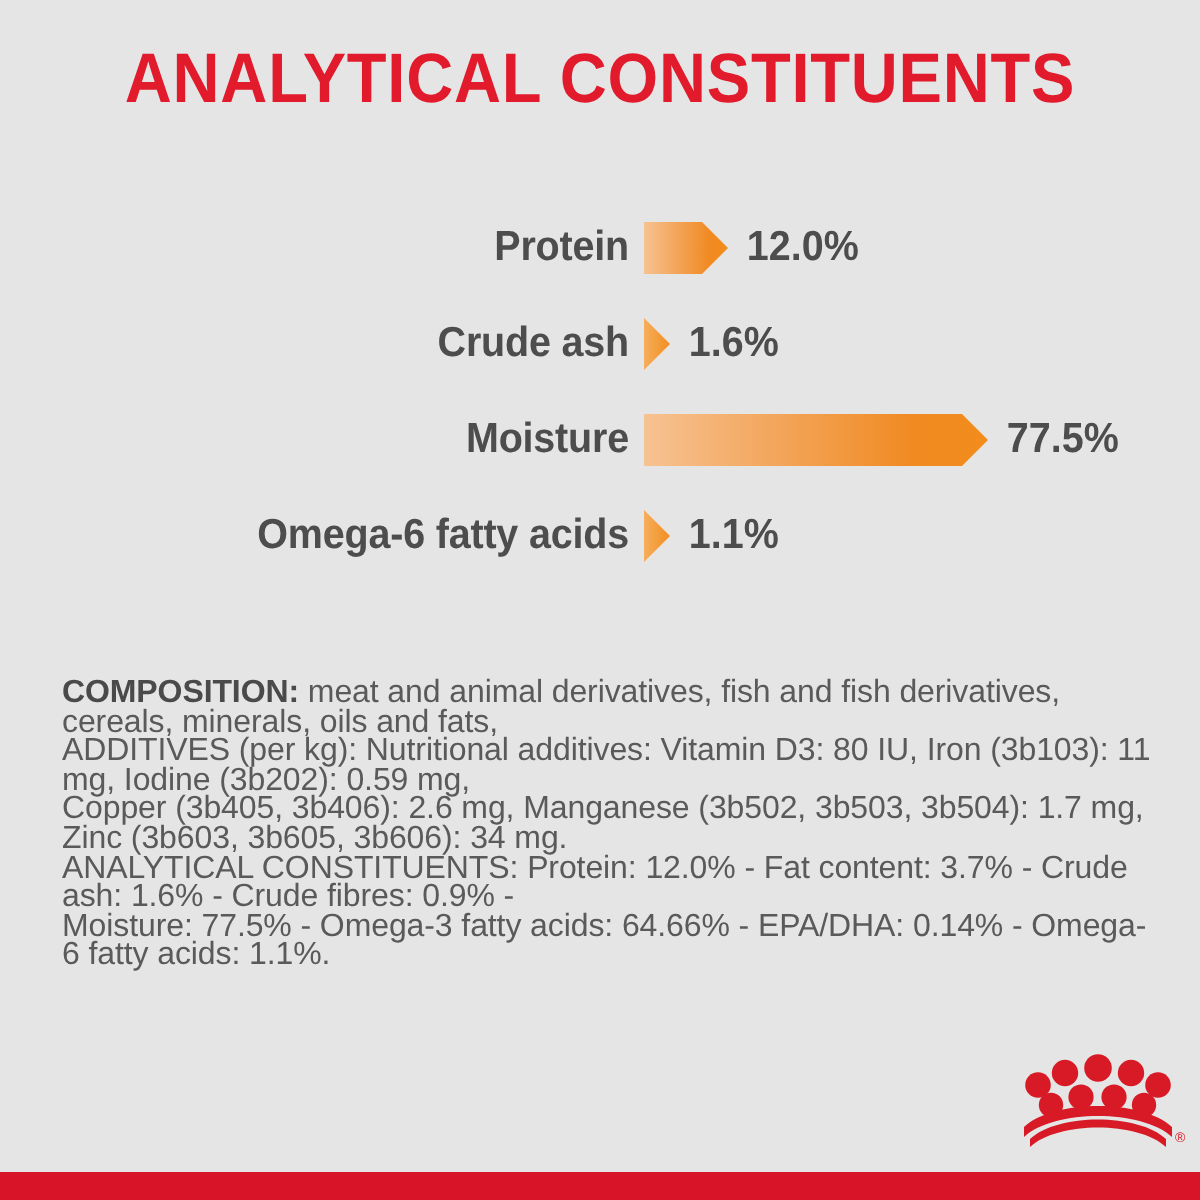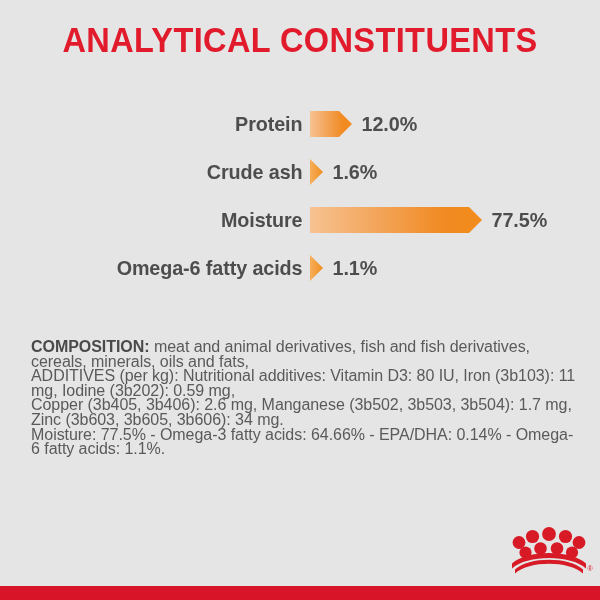--- a/index.html
+++ b/index.html
@@ -38,21 +38,21 @@
     letter-spacing: 0.4px;
     line-height: 40px;
     transform: scaleX(0.93);
     transform-origin: center top;
     white-space: nowrap;
   }
 
   
   .chart {
     position: absolute;
-    left: 4px;
+    left: 16px;
     top: 100px;
     width: 508px;
     padding-left: 11px;
   }
 
   .row {
     display: flex;
     align-items: center;
     height: 48px;
     width: 600px;
@@ -178,20 +178,21 @@
       </div>
       <div class="row-value">1.1%</div>
     </div>
 
   </div>
 
   <div class="composition">
     <p><span class="lead">COMPOSITION:</span><span> meat and animal derivatives, fish and fish derivatives, cereals, minerals, oils and fats,</span></p>
     <p>ADDITIVES (per kg): Nutritional additives: Vitamin D3: 80 IU, Iron (3b103): 11 mg, Iodine (3b202): 0.59 mg,</p>
     <p>Copper (3b405, 3b406): 2.6 mg, Manganese (3b502, 3b503, 3b504): 1.7 mg, Zinc (3b603, 3b605, 3b606): 34 mg.</p>
+    <p>ANALYTICAL CONSTITUENTS: Protein: 12.0% - Fat content: 3.7% - Crude ash: 1.6% - Crude fibres: 0.9% -</p>
     <p>Moisture: 77.5% - Omega-3 fatty acids: 64.66% - EPA/DHA: 0.14% - Omega-6 fatty acids: 1.1%.</p>
   </div>
 
   <div class="logo">
     <svg viewBox="0 0 90 60" width="90" height="60" xmlns="http://www.w3.org/2000/svg">
       <g fill="#D71A26">
 
         <circle cx="14" cy="23.5" r="6.4"></circle>
         <circle cx="27.5" cy="17.5" r="6.6"></circle>
         <circle cx="44" cy="15" r="6.9"></circle>

